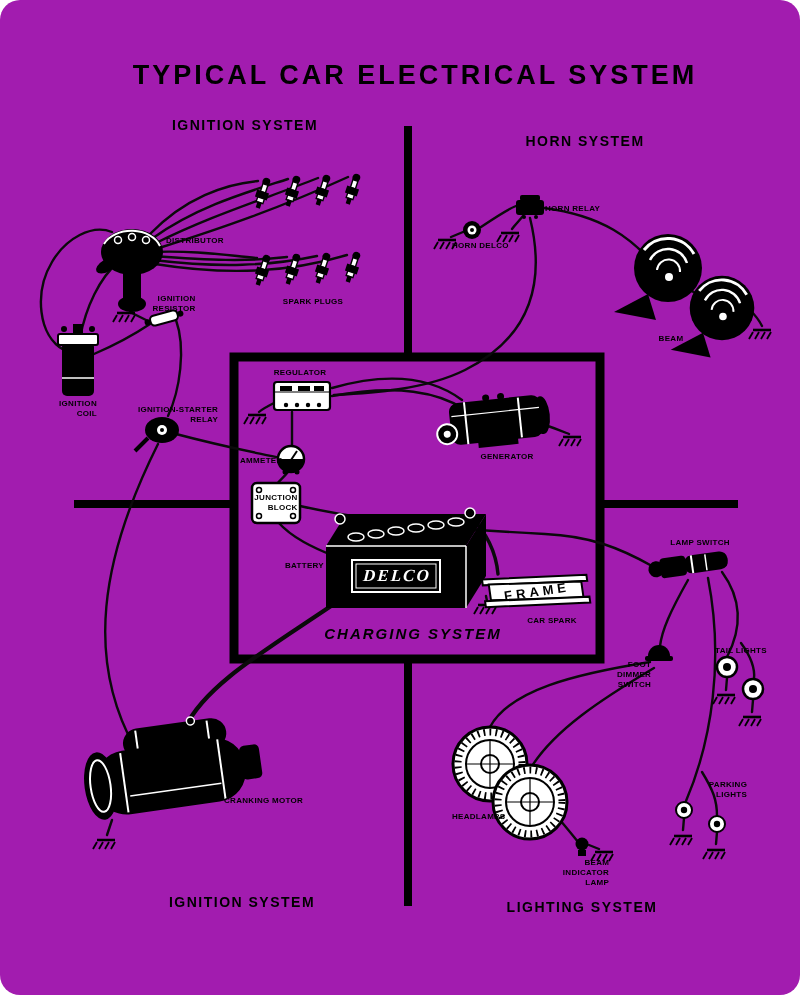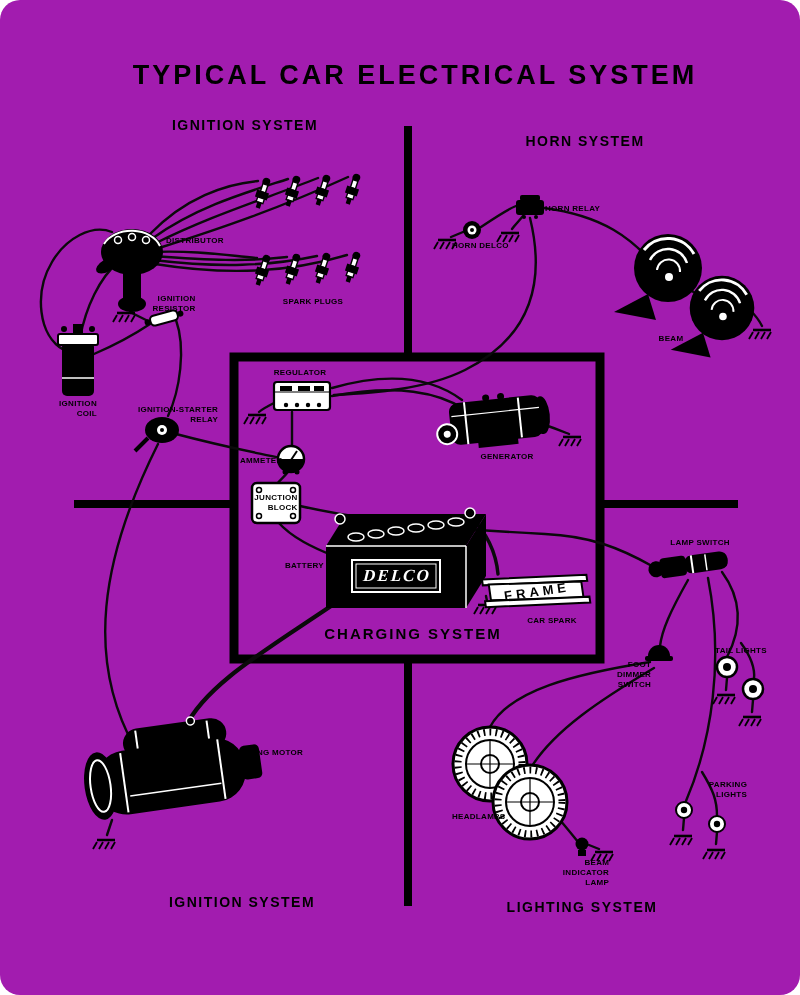--- a/index.html
+++ b/index.html
@@ -3,21 +3,21 @@
 <meta charset="utf-8">
 <style>
   html,body{margin:0;padding:0;background:#fff;}
   .page{position:relative;width:800px;height:995px;background:#a21caf;overflow:hidden;
         font-family:"Liberation Sans",sans-serif;color:#000;border-radius:20px;}
   .art{position:absolute;left:0;top:0;}
   .title{position:absolute;left:415px;top:60px;transform:translateX(-50%);
          font-weight:bold;font-size:27px;letter-spacing:3px;white-space:nowrap;margin:0;}
   .sec{position:absolute;transform:translateX(-50%);font-weight:bold;font-size:14px;
        letter-spacing:1.5px;white-space:nowrap;text-align:center;}
-  .chg{font-size:15px;letter-spacing:2px;}
+  .chg{font-size:15px;letter-spacing:2px;font-style:italic;}
   .lbl{position:absolute;font-weight:bold;font-size:8px;line-height:1.25;
        letter-spacing:.3px;text-align:right;transform:translateX(-50%);
        white-space:pre-line;}
   .lbl-l{transform:none;text-align:center;}
   .delco{position:absolute;transform:translateX(-50%) skewX(-4deg);
          font-family:"Liberation Serif",serif;font-weight:bold;font-style:italic;
          font-size:17px;color:#fff;letter-spacing:2px;}
   .frame-word{position:absolute;transform:translateX(-50%) rotate(-8deg);
          font-weight:bold;font-size:13px;letter-spacing:4px;color:#000;}
 </style>
@@ -352,15 +352,15 @@
 <div class="lbl" style="left:741px;top:646px">TAIL LIGHTS</div>
 <div class="lbl" style="left:634px;top:660px">FOOT
 DIMMER
 SWITCH</div>
 <div class="lbl" style="left:728px;top:780px">PARKING
 LIGHTS</div>
 <div class="lbl lbl-l" style="left:452px;top:812px">HEADLAMPS</div>
 <div class="lbl" style="left:586px;top:858px">BEAM
 INDICATOR
 LAMP</div>
-<div class="lbl lbl-l" style="left:224px;top:748px">CRANKING MOTOR</div>
+<div class="lbl lbl-l" style="left:224px;top:796px">CRANKING MOTOR</div>
 
 </div>
 
 </body></html>

